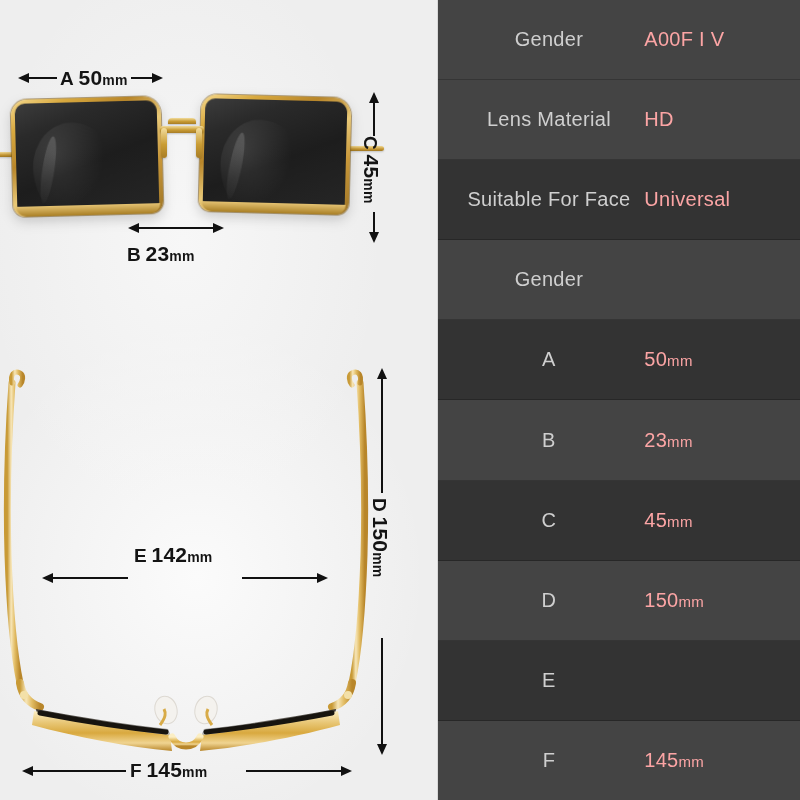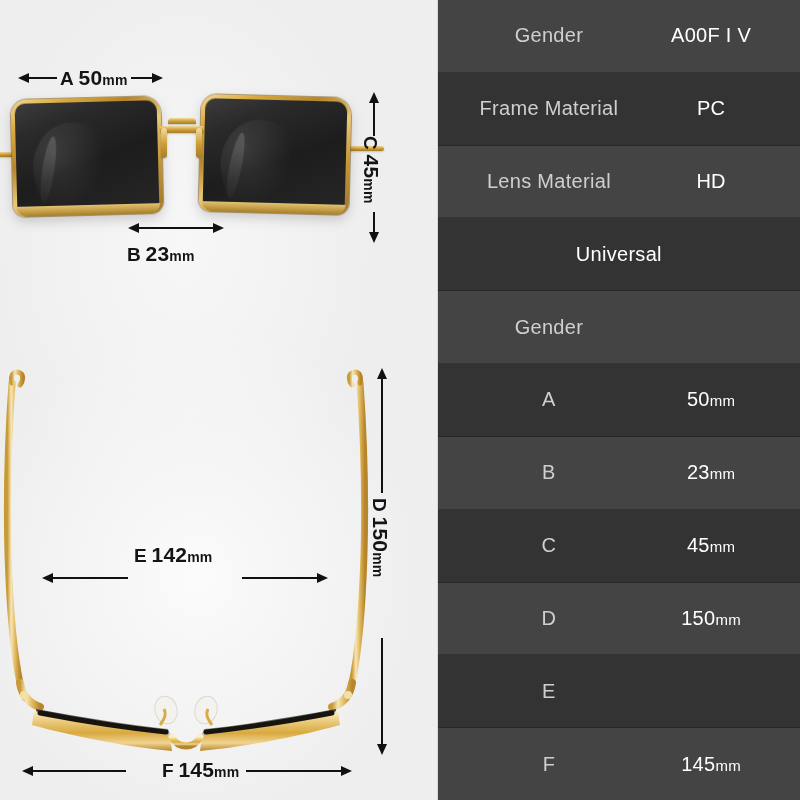--- a/index.html
+++ b/index.html
@@ -123,22 +123,22 @@
   .spec-label {
     flex:0 0 58%;
     text-align:center;
     color:#cfcfcf;
     font-size:20px;
     letter-spacing:.3px;
     padding-right:6px;
   }
   .spec-value {
     flex:1 1 auto;
-    text-align:center;
-    color:#ffffff;
+    text-align:left;
+    color:#fca5a5;
     font-size:20px;
     letter-spacing:.3px;
   }
   .spec-value .u { font-size:15px; }
 </style>
 </head>
 <body>
 
 <div id="page">
 
@@ -267,42 +267,39 @@
     <div class="hline" style="left:52px; top:577px; width:76px;"></div>
     <div class="dim-text" style="left:134px; top:544px;">
       <span class="lett">E</span>
       <span class="num">142</span><span class="unit">mm</span>
     </div>
     <div class="hline" style="left:242px; top:577px; width:76px;"></div>
     <div class="arrow right" style="left:317px; top:573px;"></div>
 
     <div class="arrow left" style="left:22px; top:766px;"></div>
     <div class="hline" style="left:32px; top:770px; width:94px;"></div>
-    <div class="dim-text" style="left:130px; top:759px;margin-left:32px;">
+    <div class="dim-text" style="left:130px; top:759px;">
       <span class="lett">F</span>
       <span class="num">145</span><span class="unit">mm</span>
     </div>
     <div class="hline" style="left:246px; top:770px; width:96px;"></div>
     <div class="arrow right" style="left:341px; top:766px;"></div>
   </div>
 
   <div class="spec-table">
     <div class="spec-row odd">
       <div class="spec-label">Gender</div>
       <div class="spec-value">A00F I V</div>
     </div>
-    <div class="spec-row even">
-      <div class="spec-label">Frame Material</div>
-      <div class="spec-value">PC</div>
-    </div>
     <div class="spec-row odd">
       <div class="spec-label">Lens Material</div>
       <div class="spec-value">HD</div>
     </div>
     <div class="spec-row even">
+      <div class="spec-label">Suitable For Face</div>
       <div class="spec-value">Universal</div>
     </div>
     <div class="spec-row odd">
       <div class="spec-label">Gender</div>
     </div>
     <div class="spec-row even">
       <div class="spec-label">A</div>
       <div class="spec-value"><span>50</span><span class="u">mm</span></div>
     </div>
     <div class="spec-row odd">

